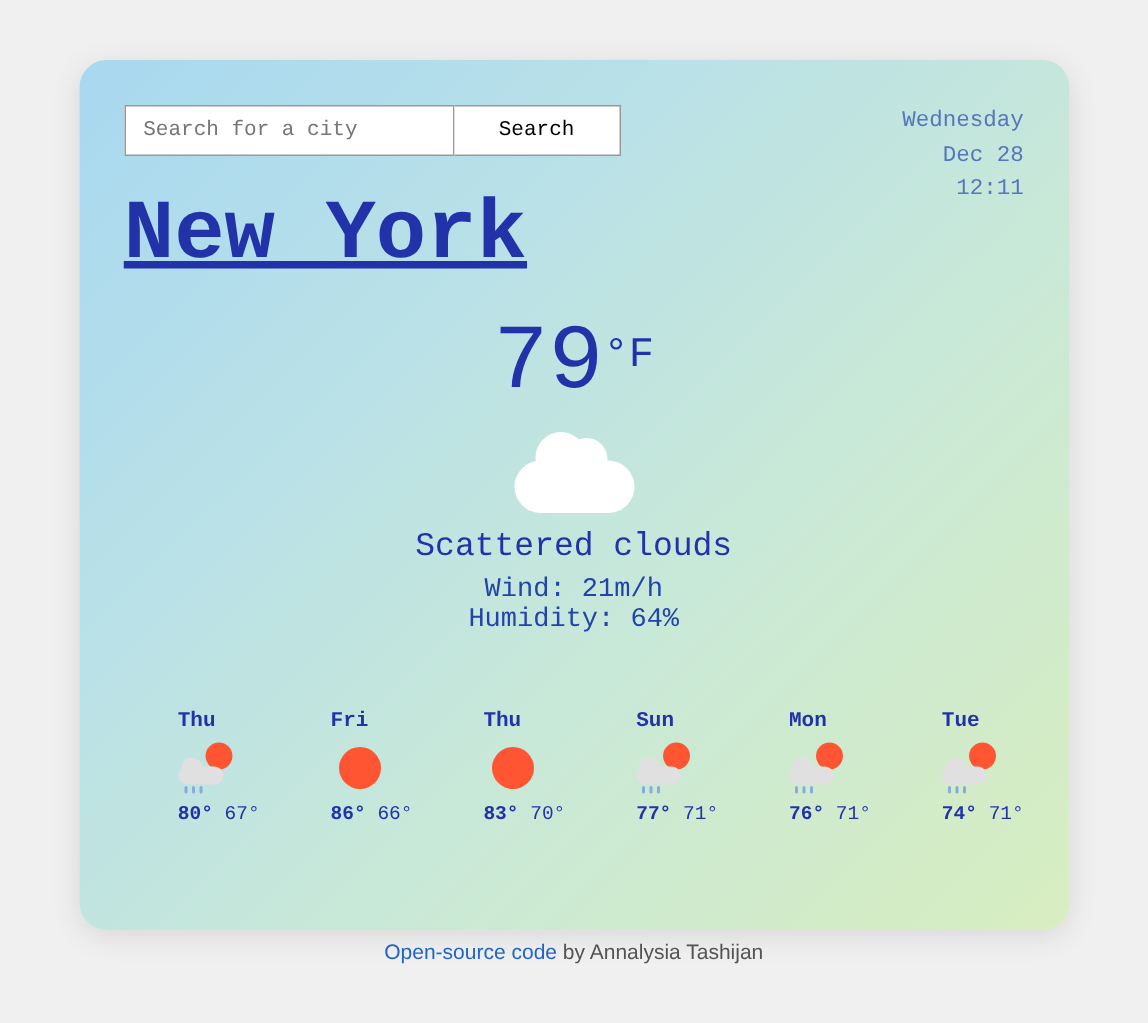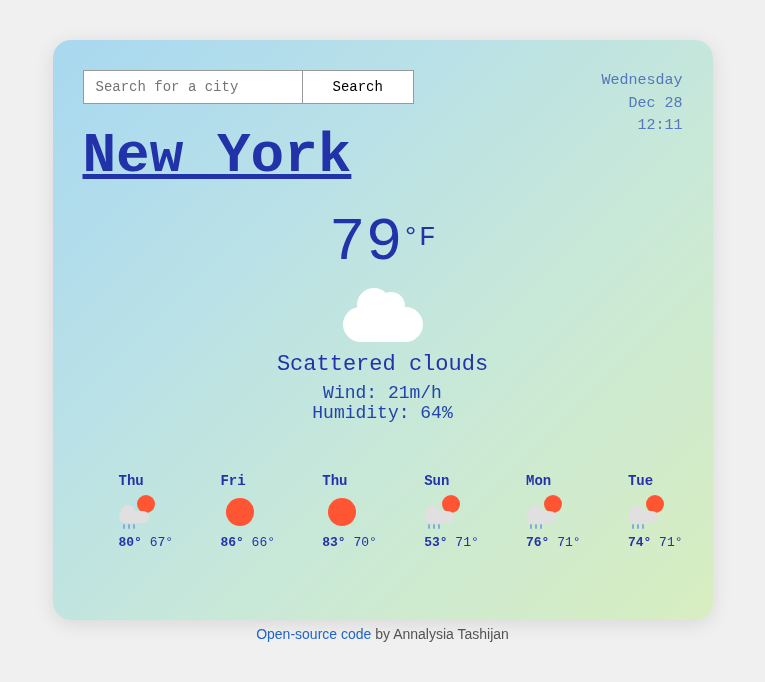--- a/index.html
+++ b/index.html
@@ -267,21 +267,21 @@
           <div style="position:absolute;top:0;right:4px;width:18px;height:18px;background:#ff5533;border-radius:50%;"></div>
           <div style="position:absolute;bottom:10px;left:2px;width:14px;height:14px;background:#e0e0e0;border-radius:50%;"></div>
           <div style="position:absolute;bottom:6px;left:0;width:30px;height:12px;background:#e0e0e0;border-radius:7px;"></div>
           <div style="position:absolute;bottom:0;left:4px;display:flex;gap:3px;">
             <div style="width:2px;height:5px;background:#88aadd;border-radius:1px;"></div>
             <div style="width:2px;height:5px;background:#88aadd;border-radius:1px;"></div>
             <div style="width:2px;height:5px;background:#88aadd;border-radius:1px;"></div>
           </div>
         </div>
         </div>
-        <div class="temp-range"><span class="temp-high">53°</span> <span>71°</span></div>
+        <div class="temp-range"><span class="temp-high">77°</span> <span>71°</span></div>
       </div>
       <div class="forecast-day">
         <div class="day-label">Mon</div>
         <div class="forecast-icon">
         <div style="position:relative;width:40px;height:34px;">
           <div style="position:absolute;top:0;right:4px;width:18px;height:18px;background:#ff5533;border-radius:50%;"></div>
           <div style="position:absolute;bottom:10px;left:2px;width:14px;height:14px;background:#e0e0e0;border-radius:50%;"></div>
           <div style="position:absolute;bottom:6px;left:0;width:30px;height:12px;background:#e0e0e0;border-radius:7px;"></div>
           <div style="position:absolute;bottom:0;left:4px;display:flex;gap:3px;">
             <div style="width:2px;height:5px;background:#88aadd;border-radius:1px;"></div>

